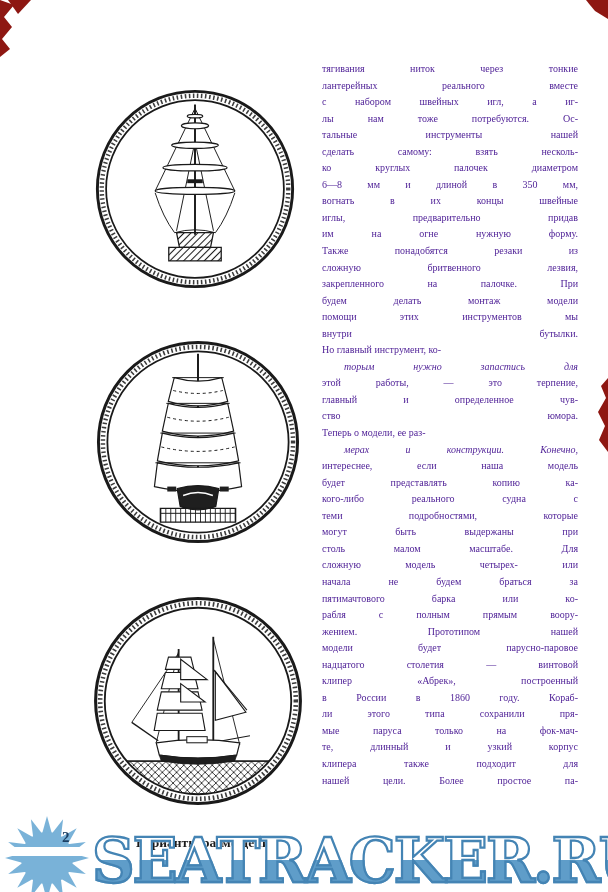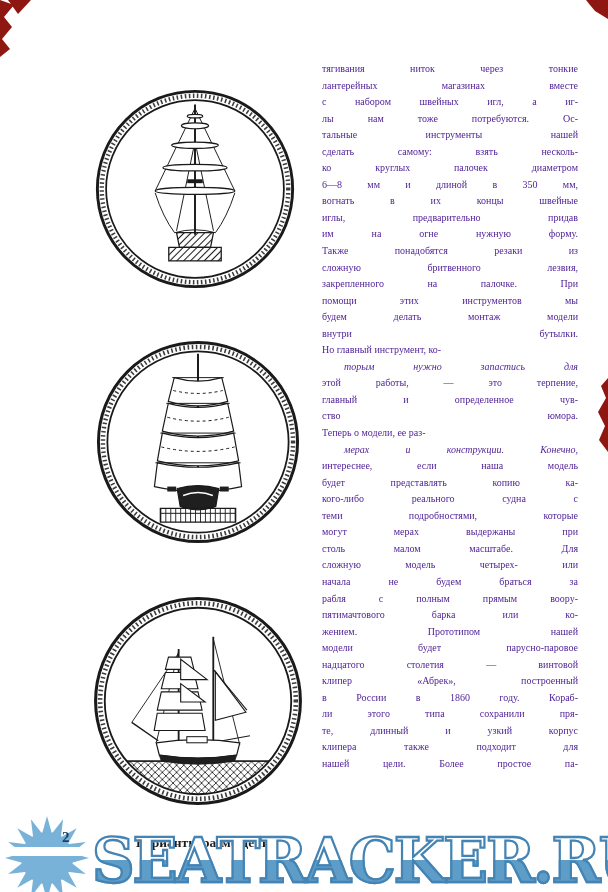--- a/index.html
+++ b/index.html
@@ -154,59 +154,60 @@
       <path d="M67,158 Q105,164 143,158 L141,164 Q105,170 69,164 Z" fill="#1f1f1f" stroke-width="0.8"></path>
       <rect x="94" y="140" width="20" height="6" fill="#ffffff" stroke-width="1"></rect>
     </g>
   </svg>
 
   <div class="caption">Варианты размещения</div>
 
   <div class="textcol">
 
   <div class="line">тягивания ниток через тонкие</div>
-      <div class="line">лантерейных магазинах вместе</div>
+      <div class="line">лантерейных реального вместе</div>
       <div class="line">с набором швейных игл, а иг-</div>
       <div class="line">лы нам тоже потребуются. Ос-</div>
       <div class="line">тальные инструменты нашей</div>
       <div class="line">сделать самому: взять несколь-</div>
       <div class="line">ко круглых палочек диаметром</div>
       <div class="line">6—8 мм и длиной в 350 мм,</div>
       <div class="line">вогнать в их концы швейные</div>
       <div class="line">иглы, предварительно придав</div>
       <div class="line">им на огне нужную форму.</div>
       <div class="line">Также понадобятся резаки из</div>
       <div class="line">сложную бритвенного лезвия,</div>
       <div class="line">закрепленного на палочке. При</div>
+      <div class="line">будем делать монтаж модели</div>
       <div class="line">помощи этих инструментов мы</div>
-      <div class="line">будем делать монтаж модели</div>
       <div class="line">внутри бутылки.</div>
       <div class="line">Но главный инструмент, ко-</div>
       <div class="line">торым нужно запастись для</div>
       <div class="line">этой работы, — это терпение,</div>
       <div class="line">главный и определенное чув-</div>
       <div class="line">ство юмора.</div>
       <div class="line">Теперь о модели, ее раз-</div>
       <div class="line">мерах и конструкции. Конечно,</div>
       <div class="line">интереснее, если наша модель</div>
       <div class="line">будет представлять копию ка-</div>
       <div class="line">кого-либо реального судна с</div>
       <div class="line">теми подробностями, которые</div>
-      <div class="line">могут мерах выдержаны при</div>
+      <div class="line">могут быть выдержаны при</div>
       <div class="line">столь малом масштабе. Для</div>
       <div class="line">сложную модель четырех- или</div>
       <div class="line">начала не будем браться за</div>
+      <div class="line">пятимачтового барка или ко-</div>
       <div class="line">рабля с полным прямым воору-</div>
-      <div class="line">пятимачтового барка или ко-</div>
       <div class="line">жением. Прототипом нашей</div>
       <div class="line">модели будет парусно-паровое</div>
       <div class="line">надцатого столетия — винтовой</div>
       <div class="line">клипер «Абрек», построенный</div>
       <div class="line">в России в 1860 году. Кораб-</div>
       <div class="line">ли этого типа сохранили пря-</div>
+      <div class="line">мые паруса только на фок-мач-</div>
       <div class="line">те, длинный и узкий корпус</div>
       <div class="line">клипера также подходит для</div>
       <div class="line">нашей цели. Более простое па-</div>
     </div>
 
   <svg class="sun" viewBox="0 0 104 78">
     <defs>
         <polygon id="ray" points="42,20 52,20 47,2" fill="#79b2d8"></polygon>
       </defs>
     <g>

